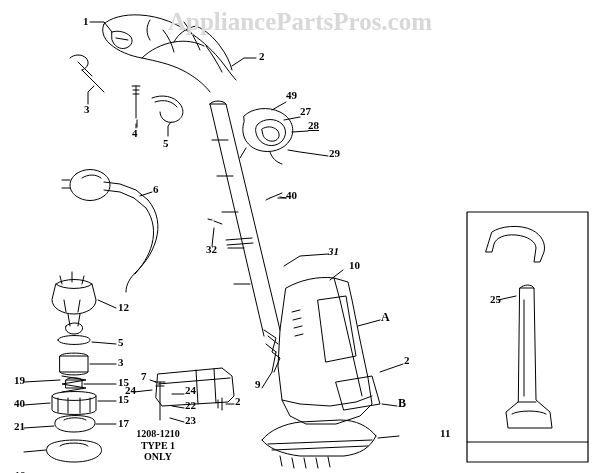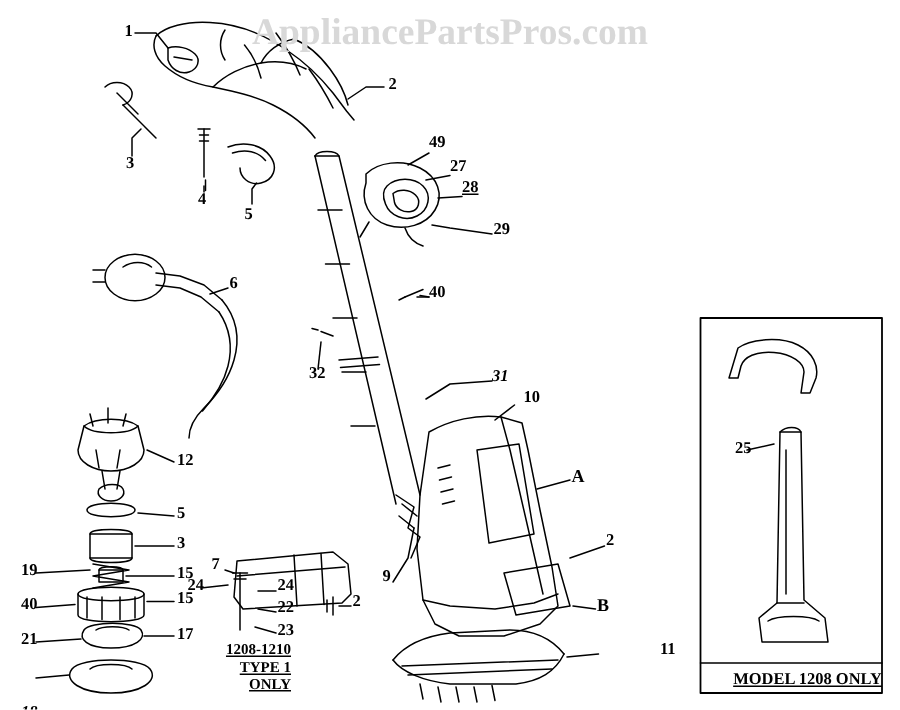--- a/index.html
+++ b/index.html
@@ -51,24 +51,23 @@
   }
   .callout.big {
     font-size: 12px;
   }
   .boxlabel {
     position: absolute;
     font-family: "Liberation Serif", serif;
     font-size: 10px;
     font-weight: bold;
     color: #000;
-    text-align: right;
+    text-align: center;
     white-space: pre;
     line-height: 1.15;
-    text-decoration: underline;
   }
 </style>
 </head>
 <body>
 
 <div id="diagram-root">
 
   <svg class="art" viewBox="0 0 600 473" xmlns="http://www.w3.org/2000/svg">
     <g fill="none" stroke="#000" stroke-width="1" stroke-linecap="round" stroke-linejoin="round">
 
@@ -322,15 +321,14 @@
   <div class="callout" style="left:235px; top:396px;">2</div>
   <div class="callout" style="left:255px; top:379px;">9</div>
   <div class="callout" style="left:404px; top:355px;">2</div>
   <div class="callout big" style="left:398px; top:397px;">B</div>
   <div class="callout" style="left:400px; top:428px;margin-left:40px;">11</div>
   <div class="callout" style="left:490px; top:294px;">25</div>
 
   <div class="boxlabel" style="left:122px; top:428px; width:72px;">1208-1210
 TYPE 1
 ONLY</div>
-  <div class="boxlabel" style="left:467px; top:447px; width:121px; font-size:11px;">MODEL 1208 ONLY</div>
 
 </div>
 
 </body></html>

